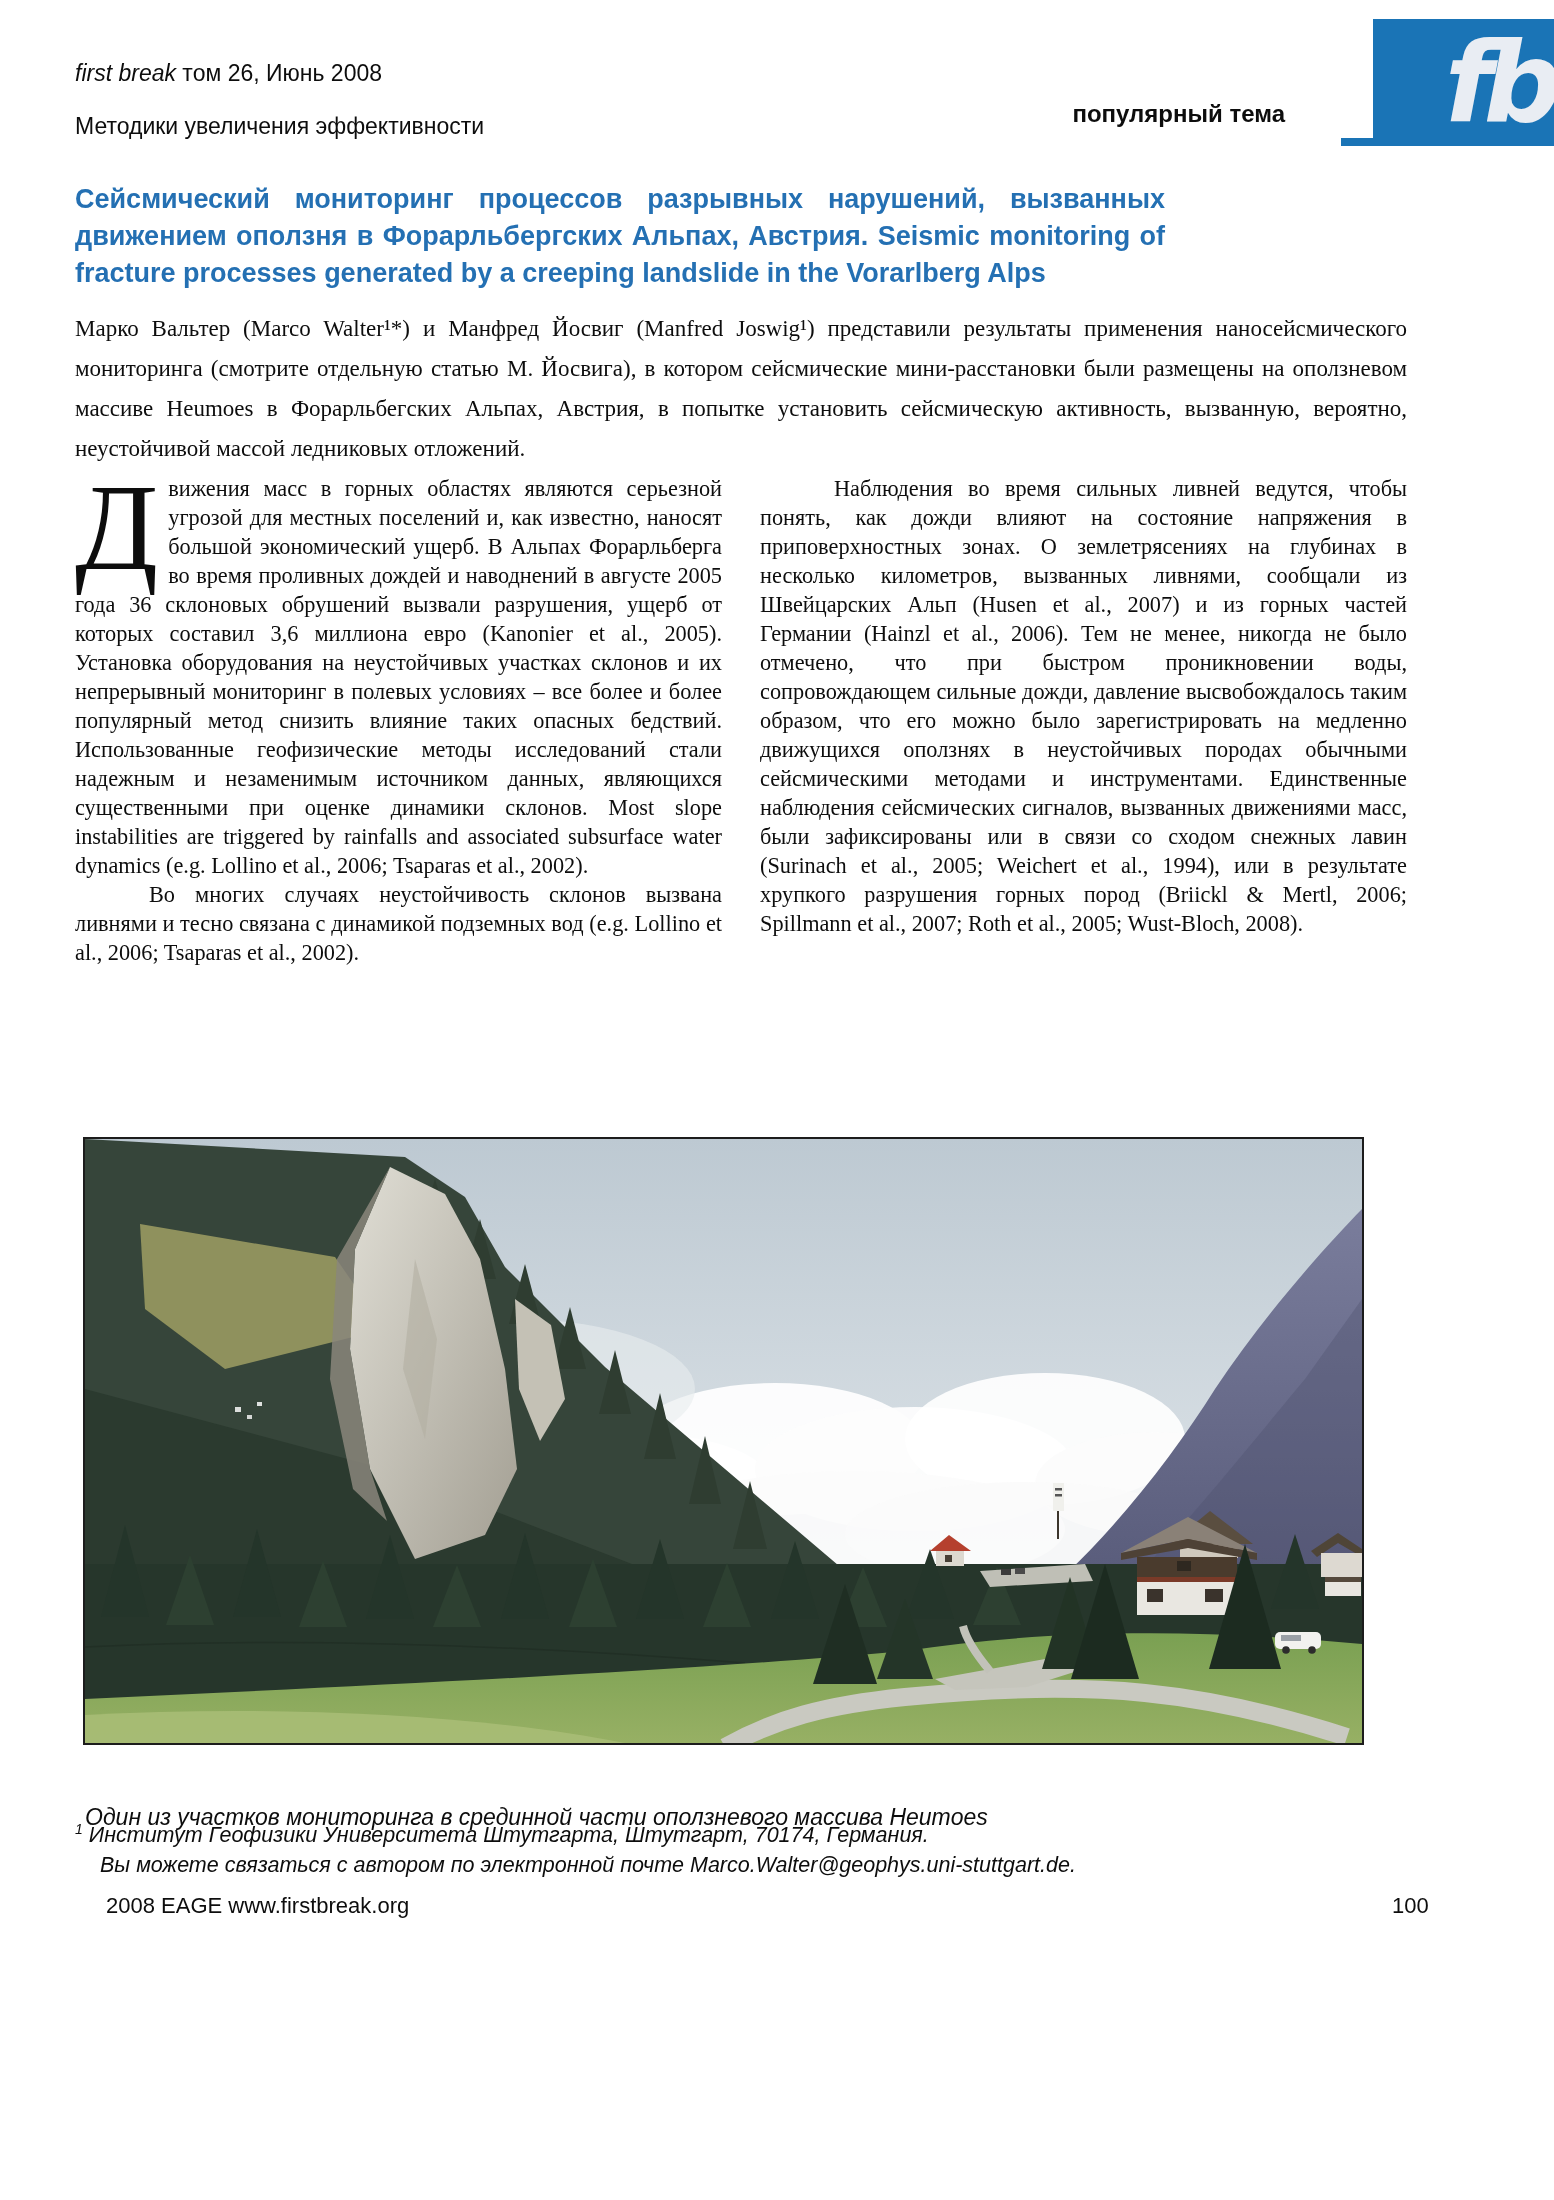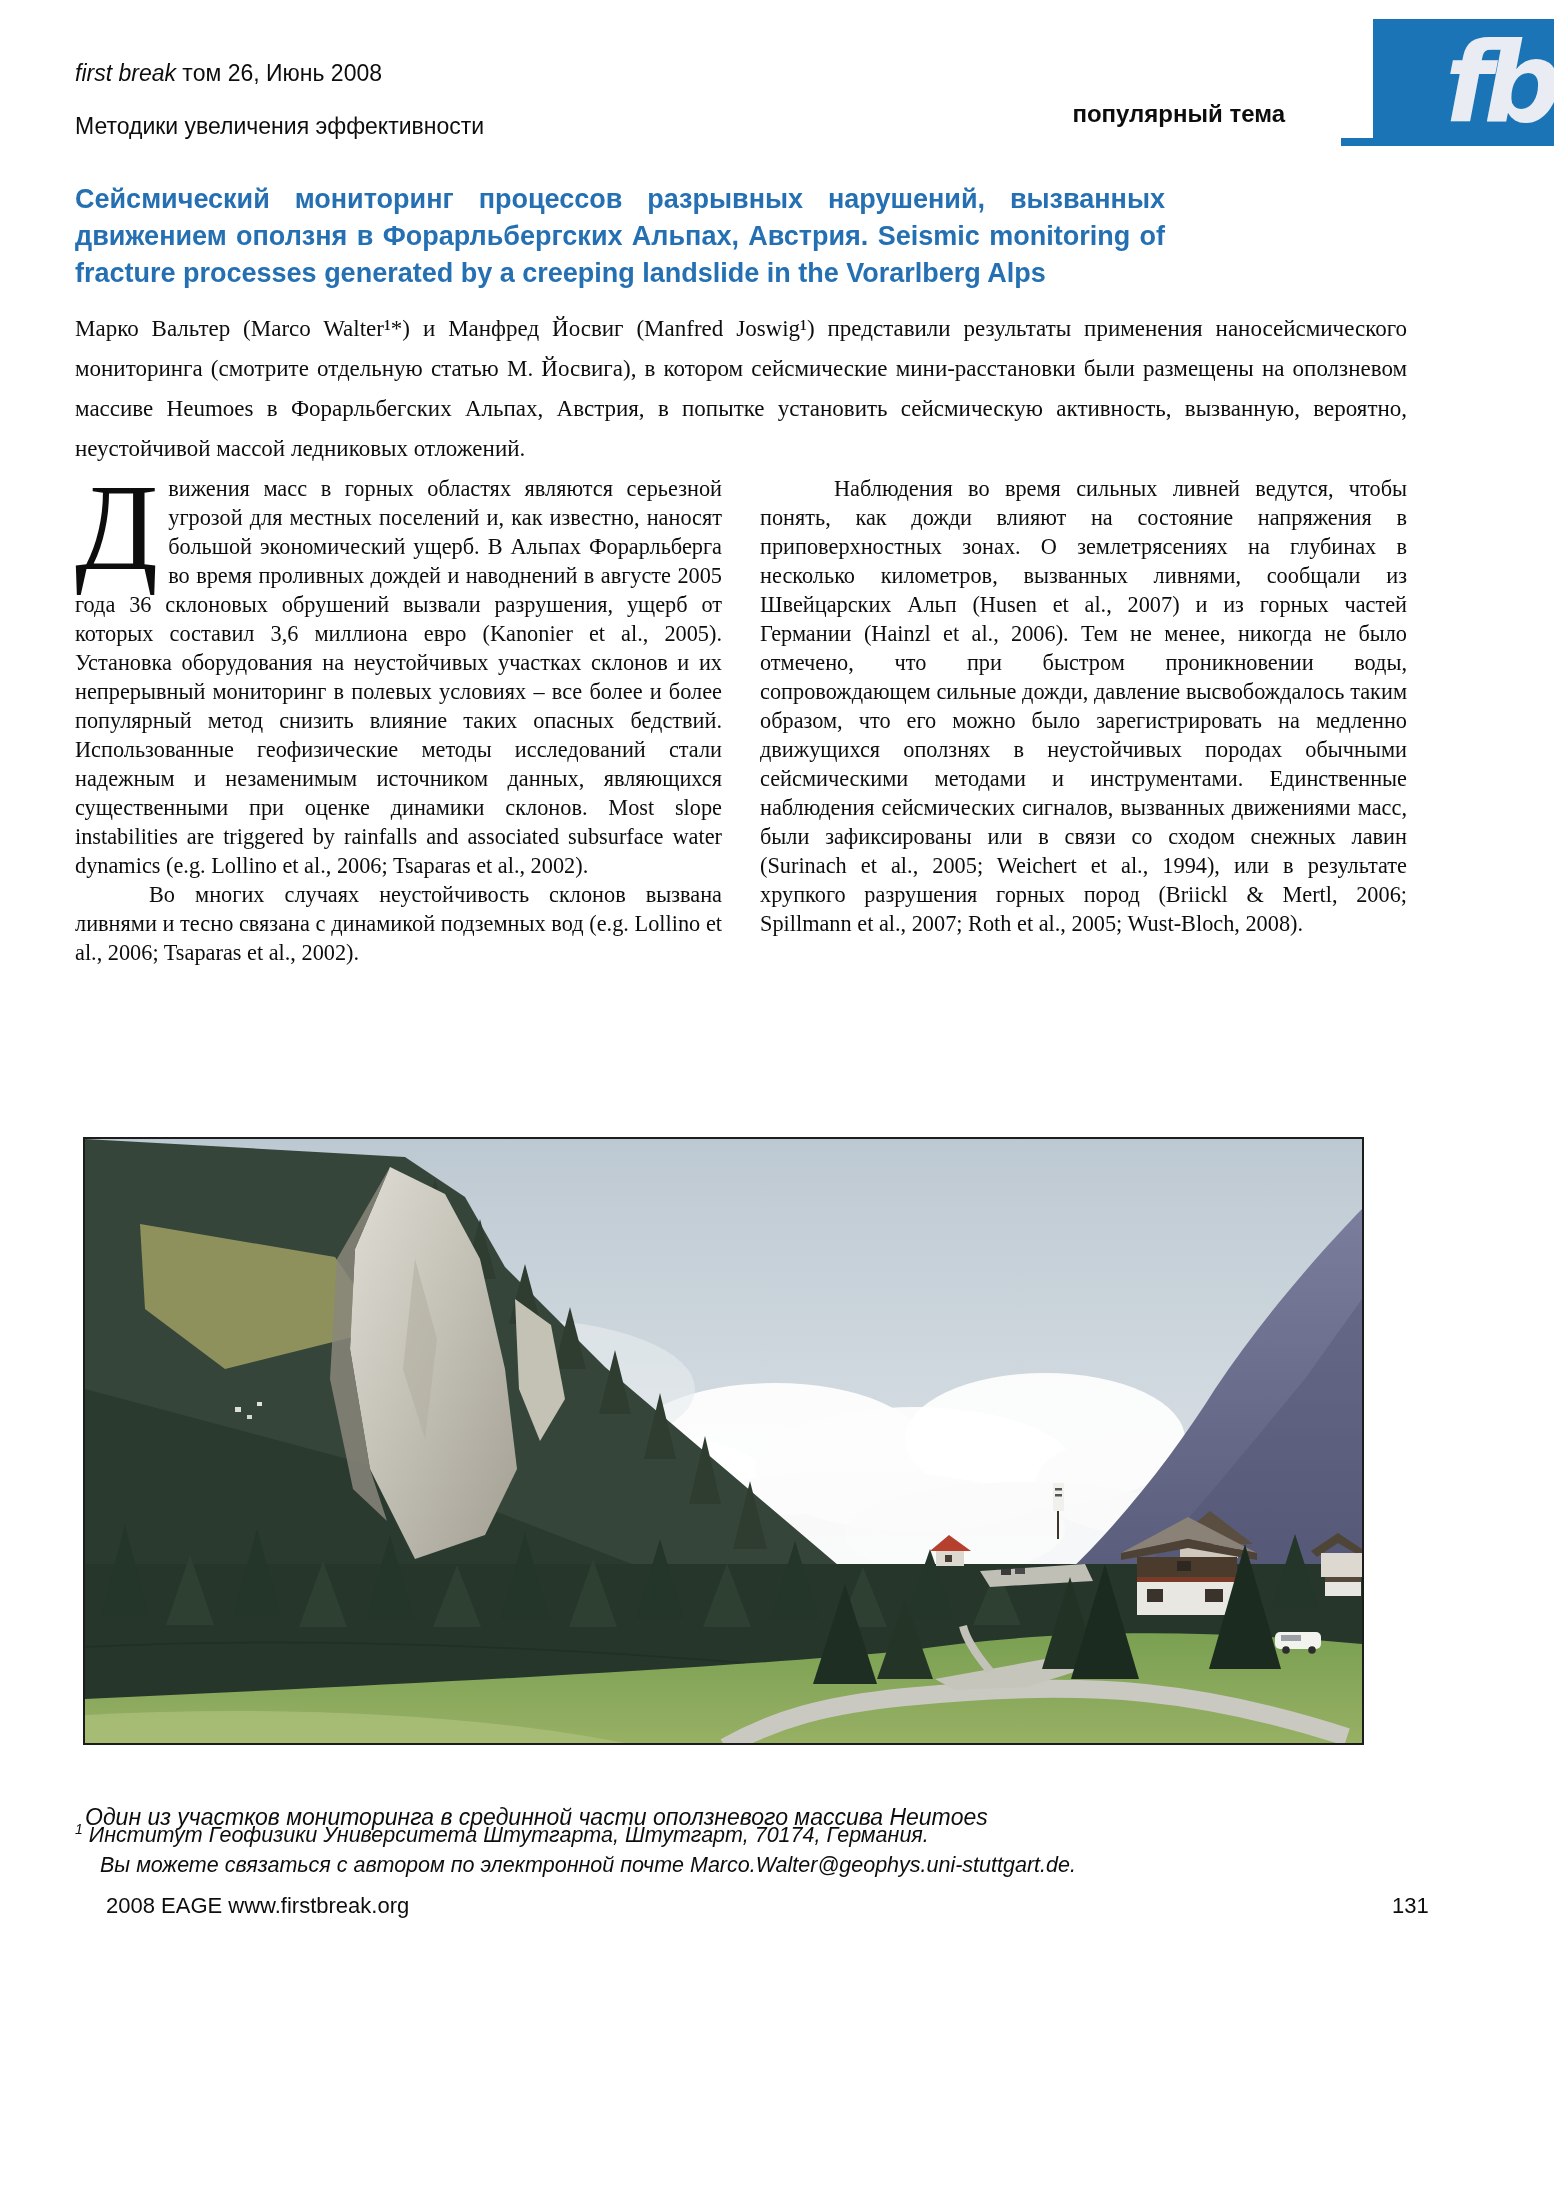--- a/index.html
+++ b/index.html
@@ -224,15 +224,15 @@
   </div>
 
   <div class="abs sans caption">Один из участков мониторинга в срединной части оползневого массива Heumoes</div>
 
   <div class="abs sans footnote">
     <div><sup>1</sup> <span class="it">Институт Геофизики Университета Штутгарта, Штутгарт, 70174, Германия.</span></div>
     <div class="fn-indent"><span class="it">Вы можете связаться с автором по электронной почте Marco.Walter@geophys.uni-stuttgart.de.</span></div>
   </div>
 
   <div class="abs sans footer-left">2008 EAGE www.firstbreak.org</div>
-  <div class="abs sans footer-right">131</div>
+  <div class="abs sans footer-right">100</div>
 
 </div>
 
 </body></html>

